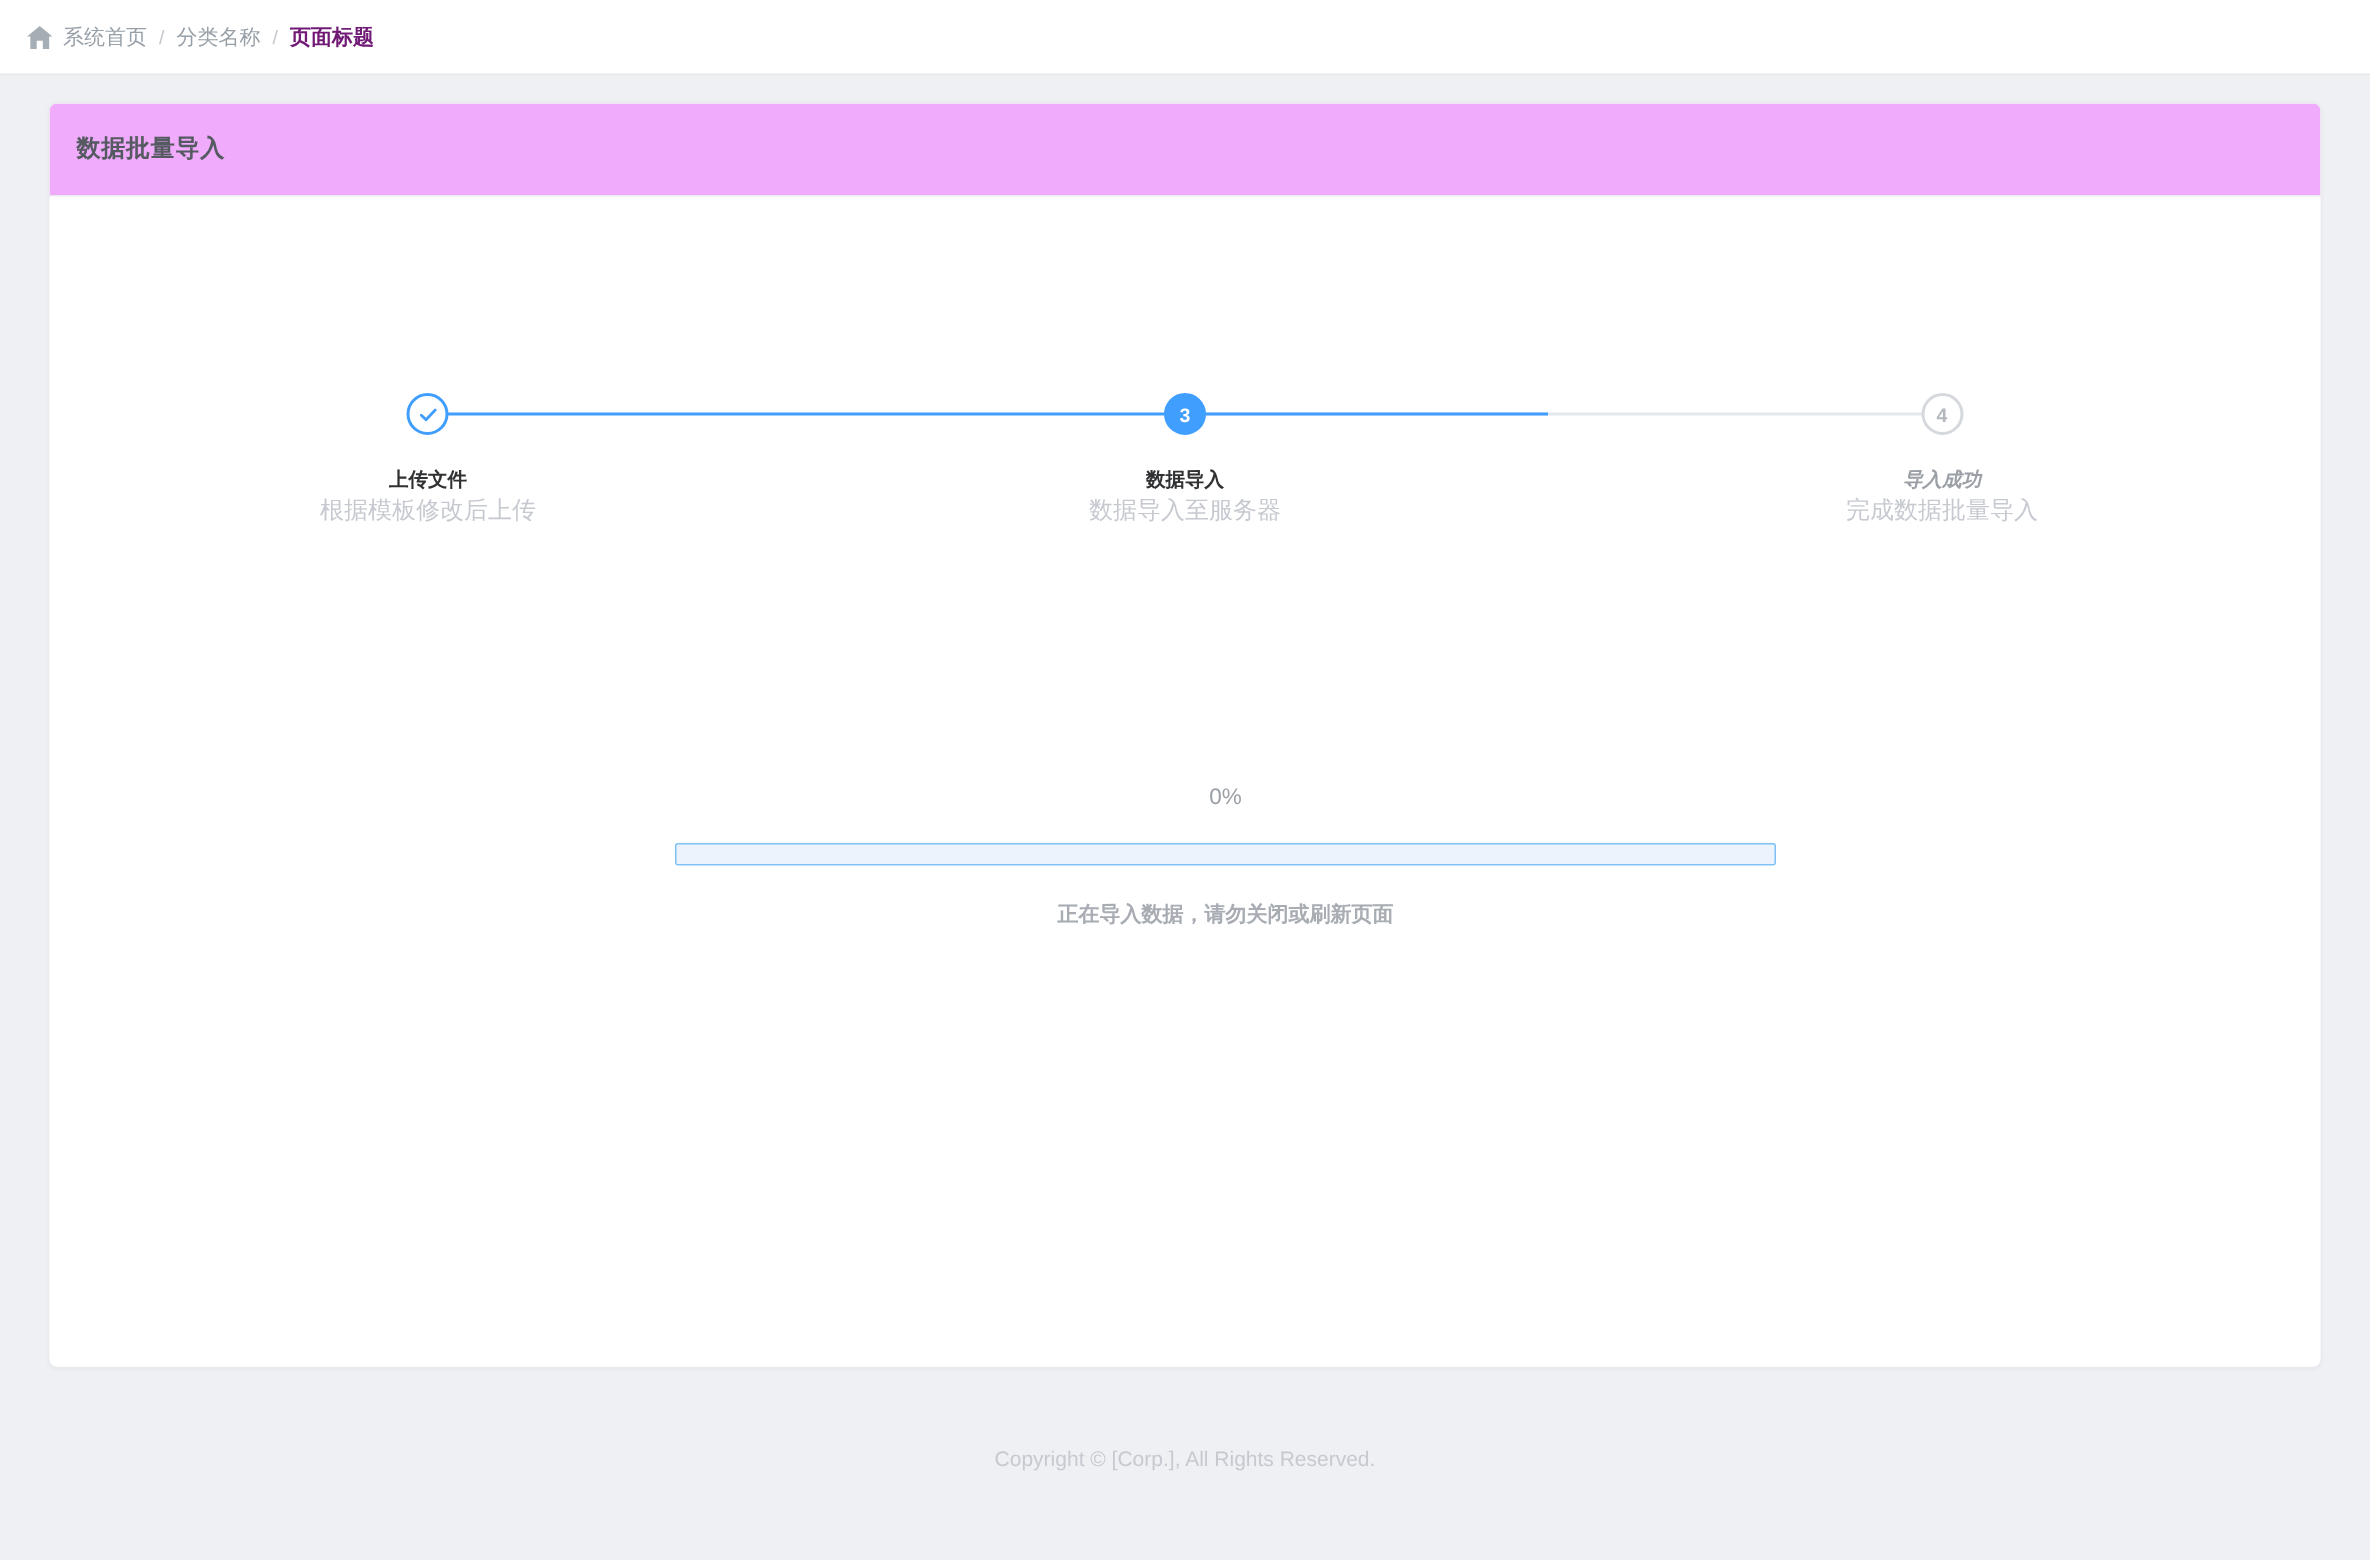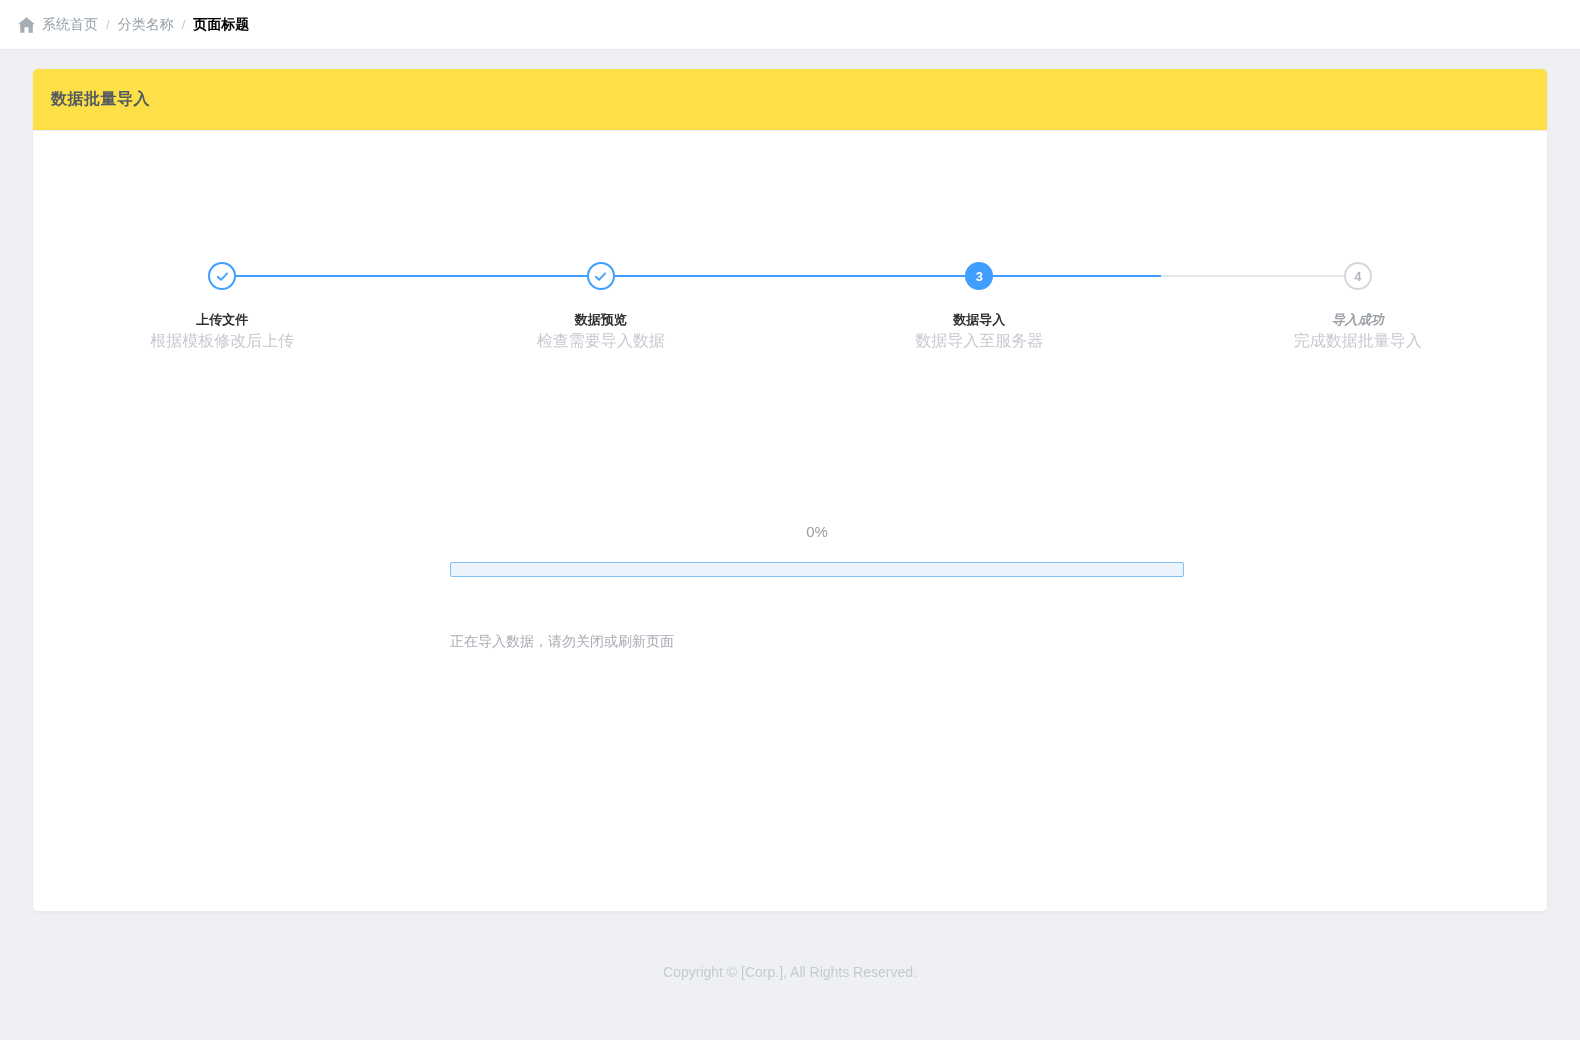--- a/index.html
+++ b/index.html
@@ -17,36 +17,36 @@
     background: #ffffff;
     border-bottom: 1px solid #e6e8eb;
     display: flex;
     align-items: center;
     padding: 0 0 0 18px;
   }
   .crumbs { display: flex; align-items: center; font-size: 14px; }
   .home-icon { margin-right: 7px; display: inline-flex; align-items: center; }
   .crumb-link { color: #97a0a8; text-decoration: none; }
   .crumb-sep { color: #c4c8cc; margin: 0 8px; font-size: 13px; }
-  .crumb-current { color: #000000; font-weight: bold; }
+  .crumb-current { color: #701a75; font-weight: bold; }
 
   
   .card {
     position: absolute;
     left: 32px; top: 68px;
     width: 1516px; height: 844px;
     background: #ffffff;
     border: 1px solid #e9ebee;
     border-radius: 6px;
     box-shadow: 0 1px 3px rgba(0,0,0,0.035);
     overflow: hidden;
   }
   .card-header {
     height: 62px;
-    background: #fde047;
+    background: #f0abfc;
     border-bottom: 1px solid #e9ebee;
     display: flex; align-items: center;
     padding-left: 18px;
   }
   .card-title {
     font-size: 16px;
     font-weight: bold;
     color: #555a61;
     letter-spacing: 0.5px;
   }
@@ -122,23 +122,25 @@
   .progress-track {
     width: 734px;
     height: 15px;
     border: 1.5px solid #7ec1f5;
     border-radius: 2px;
     background: #edf3fd;
     overflow: hidden;
   }
   .progress-fill { height: 100%; background: #4ba3f0; }
   .progress-status {
-    margin-top: 56px;
+    margin-top: 24px;
+    text-align: center;
     font-size: 14px;
     color: #a8acb3;
+    font-weight: bold;
   }
 
   
   .footer {
     position: absolute;
     left: 0; top: 964px;
     width: 100%;
     text-align: center;
     font-size: 14px;
     color: #c6cad0;
@@ -179,34 +181,20 @@
           <div class="step-circle done">
             <svg width="13" height="13" viewBox="0 0 14 14" aria-hidden="true">
               <path d="M2 7.3 L5.4 10.6 L12 3.6" fill="none" stroke="#409eff" stroke-width="2" stroke-linecap="round" stroke-linejoin="round"></path>
             </svg>
           </div>
         </div>
         <div class="step-title">上传文件</div>
         <div class="step-desc">根据模板修改后上传</div>
       </div>
 
-      <div class="step">
-        <div class="step-head">
-          <div class="step-line">
-              <span class="step-line-fill" style="width:100%"></span>
-            </div>
-          <div class="step-circle done">
-            <svg width="13" height="13" viewBox="0 0 14 14" aria-hidden="true">
-              <path d="M2 7.3 L5.4 10.6 L12 3.6" fill="none" stroke="#409eff" stroke-width="2" stroke-linecap="round" stroke-linejoin="round"></path>
-            </svg>
-          </div>
-        </div>
-        <div class="step-title">数据预览</div>
-        <div class="step-desc">检查需要导入数据</div>
-      </div>
 
       <div class="step">
         <div class="step-head">
           <div class="step-line">
               <span class="step-line-fill" style="width:48%"></span>
             </div>
           <div class="step-circle active">3</div>
         </div>
         <div class="step-title">数据导入</div>
         <div class="step-desc">数据导入至服务器</div>

